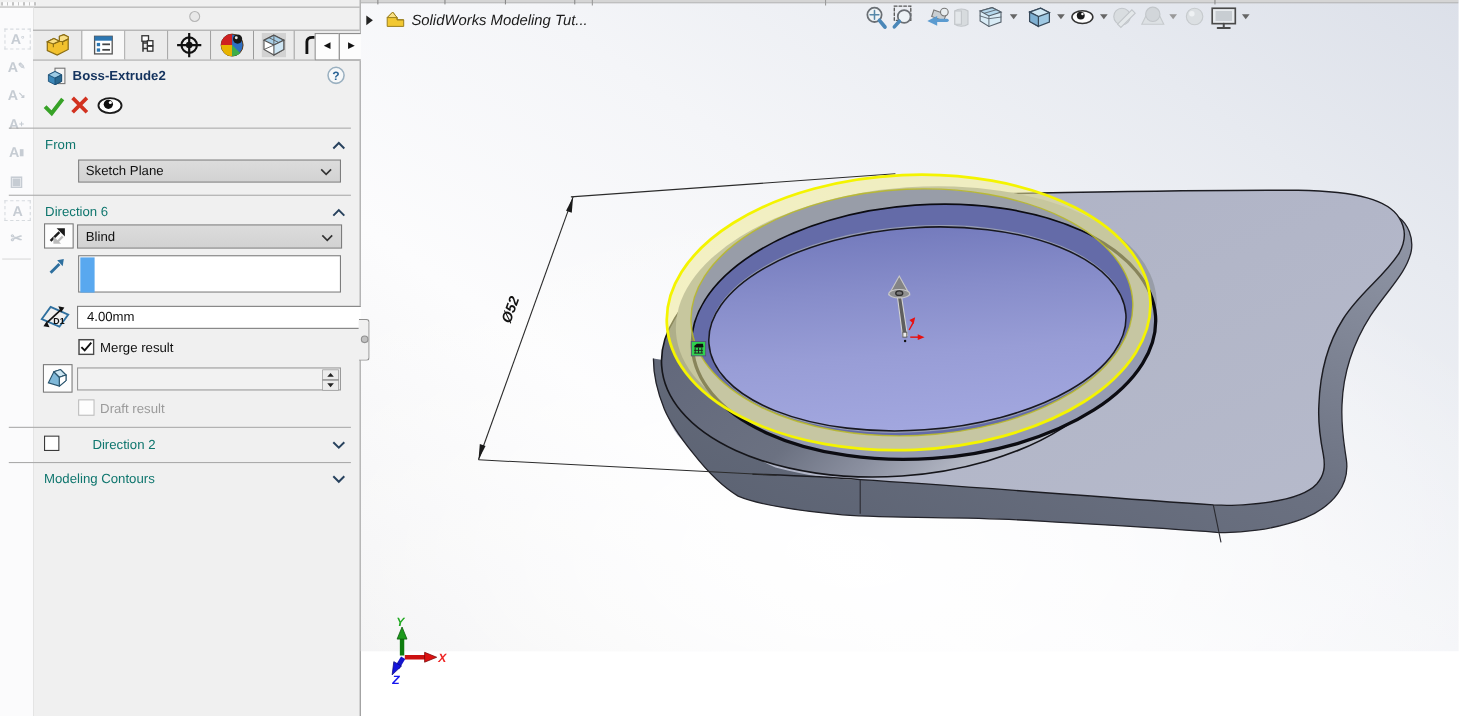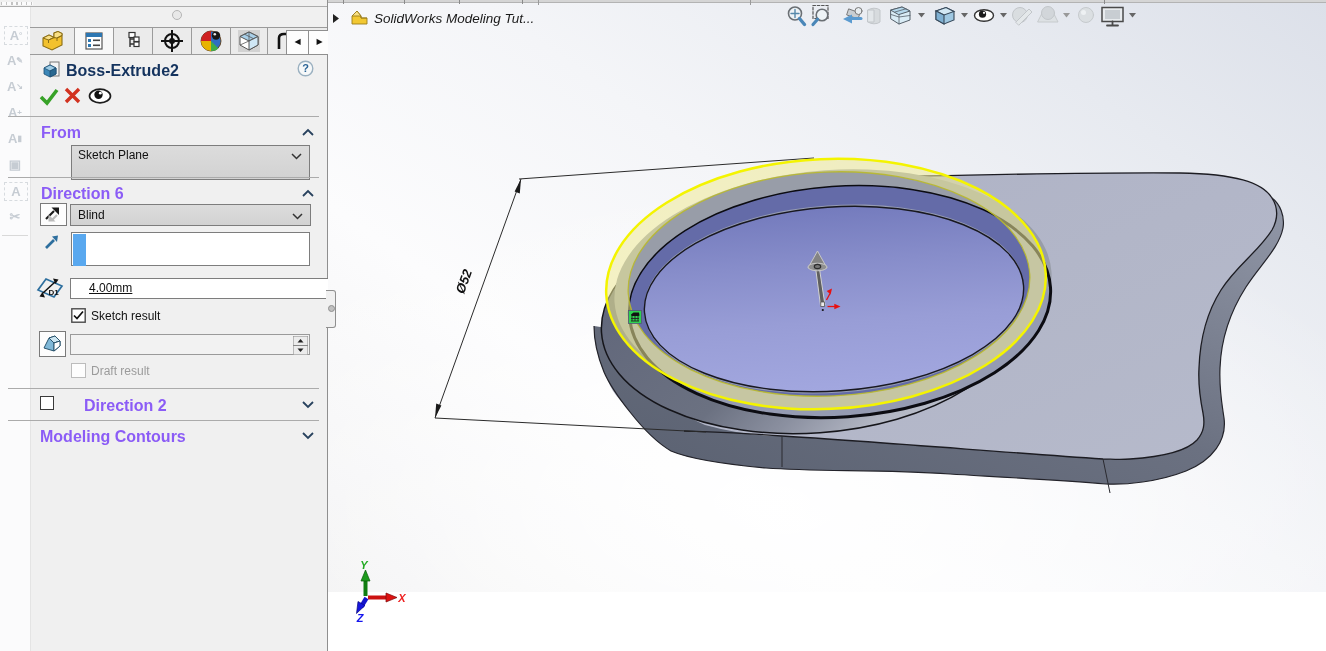--- a/index.html
+++ b/index.html
@@ -13,21 +13,21 @@
 .ticon small{font-size:8px;vertical-align:top;}
 #grip{position:absolute;left:1px;top:2px;width:32px;height:3px;
  background:repeating-linear-gradient(90deg,#c3c3c3 0 1.5px,#fbfbfc 1.5px 5px);}
 #topline{position:absolute;left:0;top:6px;width:327px;height:1px;background:#adadad;}
 #pindot{position:absolute;left:172px;top:10px;width:8px;height:8px;border:1px solid #b5b5b5;border-radius:50%;background:#e8e8e8;}
 
 #tabs{position:absolute;left:30px;top:27px;width:297px;height:26px;background:#ebebeb;border-top:1px solid #9b9b9b;border-bottom:1px solid #9b9b9b;}
 .tab{position:absolute;top:0;height:26px;border-right:1px solid #9b9b9b;background:#ebebeb;}
 .tab svg{position:absolute;left:50%;top:50%;transform:translate(-50%,-50%);}
 
-.hdr{position:absolute;font-size:16px;font-weight:bold;color:#8b5cf6;}
+.hdr{position:absolute;font-size:12px;font-weight:normal;color:#0f766e;}
 .divline{position:absolute;left:8px;width:311px;height:1px;background:#ababab;}
 .chev{position:absolute;left:301px;width:14px;height:10px;}
 .combo{position:absolute;box-sizing:border-box;border:1px solid #7d7d7d;background:linear-gradient(#dcdcdc,#d2d2d2);font-size:12px;color:#111;}
 .inputw{position:absolute;box-sizing:border-box;border:1px solid #7d7d7d;background:#fff;font-size:12px;color:#111;}
 .cblabel{position:absolute;font-size:12px;color:#101010;}
 .spin{position:absolute;right:1px;top:1px;width:15px;height:18px;}
 .iconbtn{position:absolute;box-sizing:border-box;border:1px solid #7a7a7a;background:#fdfdfd;}
 
 #view{position:absolute;left:328px;top:0;width:998px;height:592px;
  background:
@@ -115,40 +115,40 @@
     <div style="position:absolute;left:278px;top:2px;width:21px;height:23px;background:#fdfdfd;border:1px solid #8f8f8f;text-align:center;line-height:22px;font-size:8px;color:#111;">▶</div>
   </div>
   <div id="pmgr">
 
     <svg class="abs" style="left:41px;top:60px;" width="20" height="20" viewBox="0 0 20 20">
       <rect x="9" y="2" width="9" height="14" fill="#f4f4f4" stroke="#777" stroke-width="1"></rect>
       <path d="M3 8 L9 5 L15 8 L15 14 L9 17 L3 14 Z" fill="#3c87b8" stroke="#1d4f74" stroke-width="0.8"></path>
       <path d="M3 8 L9 5 L15 8 L9 11 Z" fill="#9ecbe4" stroke="#1d4f74" stroke-width="0.8"></path>
       <path d="M15 8 L15 14 L9 17 L9 11 Z" fill="#2a6890" stroke="#1d4f74" stroke-width="0.8"></path>
     </svg>
-    <div class="abs" style="left:66px;top:62px;font-size:16px;font-weight:bold;color:#14335e;">Boss-Extrude2</div>
+    <div class="abs" style="left:66px;top:62px;font-size:12px;font-weight:bold;color:#14335e;">Boss-Extrude2</div>
     <svg class="abs" style="left:297px;top:60px;" width="17" height="17" viewBox="0 0 17 17">
       <circle cx="8.5" cy="8.5" r="7.3" fill="#f6f8f9" stroke="#9ab0c0" stroke-width="1.4"></circle>
       <text x="8.5" y="12.4" font-size="11" font-weight="bold" fill="#2a6496" text-anchor="middle" font-family="Liberation Sans">?</text>
     </svg>
 
     <svg class="abs" style="left:38px;top:86px;" width="80" height="22" viewBox="0 0 80 22">
       <path d="M3 11 L9 17 L19 4" fill="none" stroke="#37a227" stroke-width="3.6"></path>
       <path d="M28 3 L41 16 M41 3 L28 16" fill="none" stroke="#d23220" stroke-width="3.4"></path>
       <ellipse cx="62" cy="10" rx="10.5" ry="6.8" fill="#fff" stroke="#1c1c1c" stroke-width="1.7"></ellipse>
       <circle cx="60.5" cy="8.8" r="4.2" fill="#111"></circle>
       <circle cx="62.3" cy="7.2" r="1.4" fill="#fff"></circle>
     </svg>
     <div class="divline" style="top:116px;"></div>
 
     <div class="hdr" style="left:41px;top:124px;">From</div>
     <svg class="chev" style="top:127px;" viewBox="0 0 14 10">
           <path d="M2 8 L7 3 L12 8" fill="none" stroke="#28425e" stroke-width="1.8"></path>
         </svg>
-    <div class="combo" style="left:71px;top:145px;width:239px;height:35px;line-height:19px;padding-left:6px;">Sketch Plane
+    <div class="combo" style="left:71px;top:145px;width:239px;height:21px;line-height:19px;padding-left:6px;">Sketch Plane
       <svg style="position:absolute;right:7px;top:7px;" width="11" height="7" viewBox="0 0 11 7">
             <path d="M1 1 L5.5 5.5 L10 1" fill="none" stroke="#333" stroke-width="1.5"></path>
           </svg>
     </div>
     <div class="divline" style="top:177px;"></div>
 
     <div class="hdr" style="left:41px;top:185px;">Direction 6</div>
     <svg class="chev" style="top:188px;" viewBox="0 0 14 10">
           <path d="M2 8 L7 3 L12 8" fill="none" stroke="#28425e" stroke-width="1.8"></path>
         </svg>
@@ -172,33 +172,33 @@
     <div class="inputw" style="left:71px;top:232px;width:239px;height:34px;">
       <div style="position:absolute;left:1px;top:1px;width:13px;height:32px;background:#59a8ef;"></div>
     </div>
     <svg class="abs" style="left:36px;top:276px;" width="28" height="24" viewBox="0 0 28 24">
       <path d="M10 3 L26 10 L18 21 L2 14 Z" fill="none" stroke="#2e6f9e" stroke-width="1.7"></path>
       <path d="M7 17 L19 6" stroke="#111" stroke-width="1.5"></path>
       <path d="M17 2.5 L22.5 3.5 L19.5 8 Z" fill="#111"></path>
           <path d="M9 21.5 L3.5 20.5 L6.5 16 Z" fill="#111"></path>
       <text x="12.5" y="18.5" font-size="8" font-weight="bold" fill="#111" font-family="Liberation Sans">D1</text>
     </svg>
-    <div class="inputw" style="left:70px;top:278px;width:288px;height:21px;line-height:19px;padding-left:18px;text-decoration:underline;">4.00mm
+    <div class="inputw" style="left:70px;top:278px;width:288px;height:21px;line-height:19px;padding-left:8px;">4.00mm
       <div class="spin"><svg width="15" height="19" viewBox="0 0 15 19">
         <rect x="0" y="0" width="15" height="9.5" fill="#ececec" stroke="#888" stroke-width="1"></rect>
         <rect x="0" y="9.5" width="15" height="9.5" fill="#ececec" stroke="#888" stroke-width="1"></rect>
         <path d="M7.5 3 L10.5 6.5 L4.5 6.5 Z" fill="#222"></path>
               <path d="M7.5 16 L4.5 12.5 L10.5 12.5 Z" fill="#222"></path>
       </svg></div>
     </div>
     <svg class="abs" style="left:71px;top:308px;" width="15" height="15" viewBox="0 0 15 15">
       <rect x="0.8" y="0.8" width="13.4" height="13.4" fill="#fff" stroke="#4a4a4a" stroke-width="1.4"></rect>
       <path d="M3 7.5 L6 10.5 L12 3.5" fill="none" stroke="#111" stroke-width="1.7"></path>
     </svg>
-    <div class="cblabel" style="left:91px;top:309px;">Sketch result</div>
+    <div class="cblabel" style="left:91px;top:309px;">Merge result</div>
     <div class="iconbtn" style="left:39px;top:331px;width:27px;height:26px;">
       <svg width="25" height="24" viewBox="0 0 25 24">
         <path d="M4 16 L9 6 L15 4 L20 9 L20 14 L14 19 Z" fill="#7fb8d8" stroke="#2a556e" stroke-width="1"></path>
         <path d="M9 6 L15 4 L20 9 L14 11 Z" fill="#cde6f2" stroke="#2a556e" stroke-width="1"></path>
         <path d="M14 11 L14 19 M14 11 L20 9 M14 11 L9 6" stroke="#2a556e" stroke-width="1" fill="none"></path>
         <path d="M14 19 L20 14 L20 9 L14 11 Z" fill="#fff" stroke="#2a556e" stroke-width="1"></path>
       </svg>
     </div>
     <div class="inputw" style="left:70px;top:334px;width:240px;height:21px;background:#f2f2f2;border-color:#9a9a9a;">
       <div class="spin"><svg width="15" height="19" viewBox="0 0 15 19">

